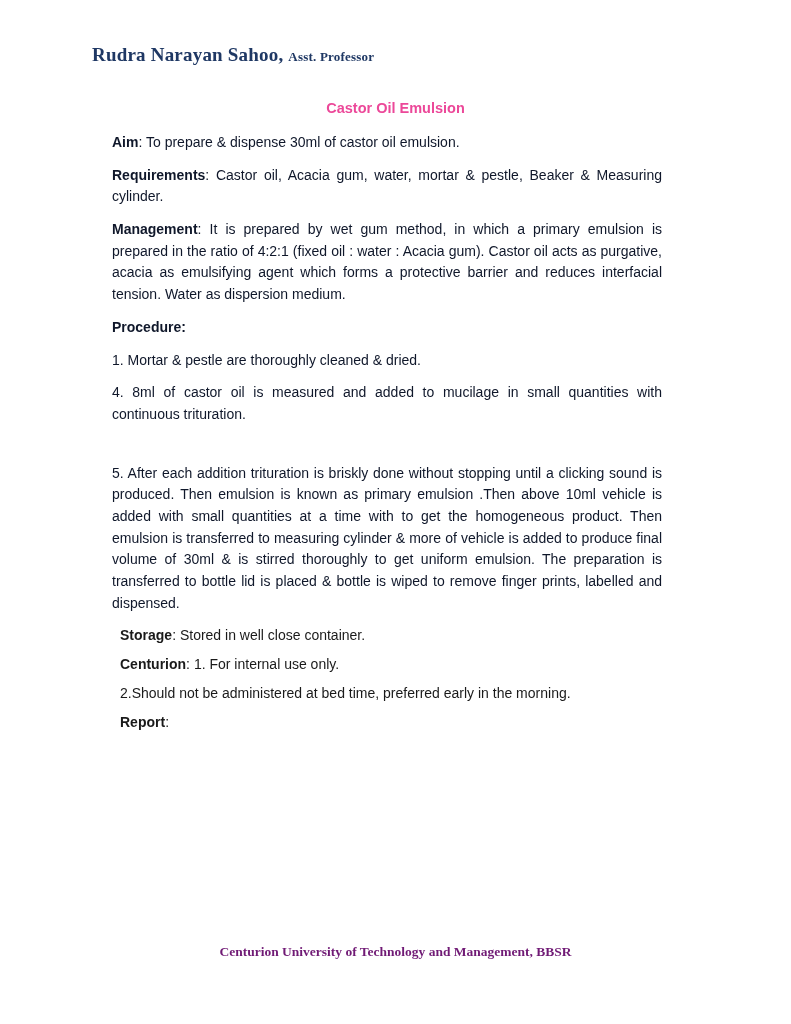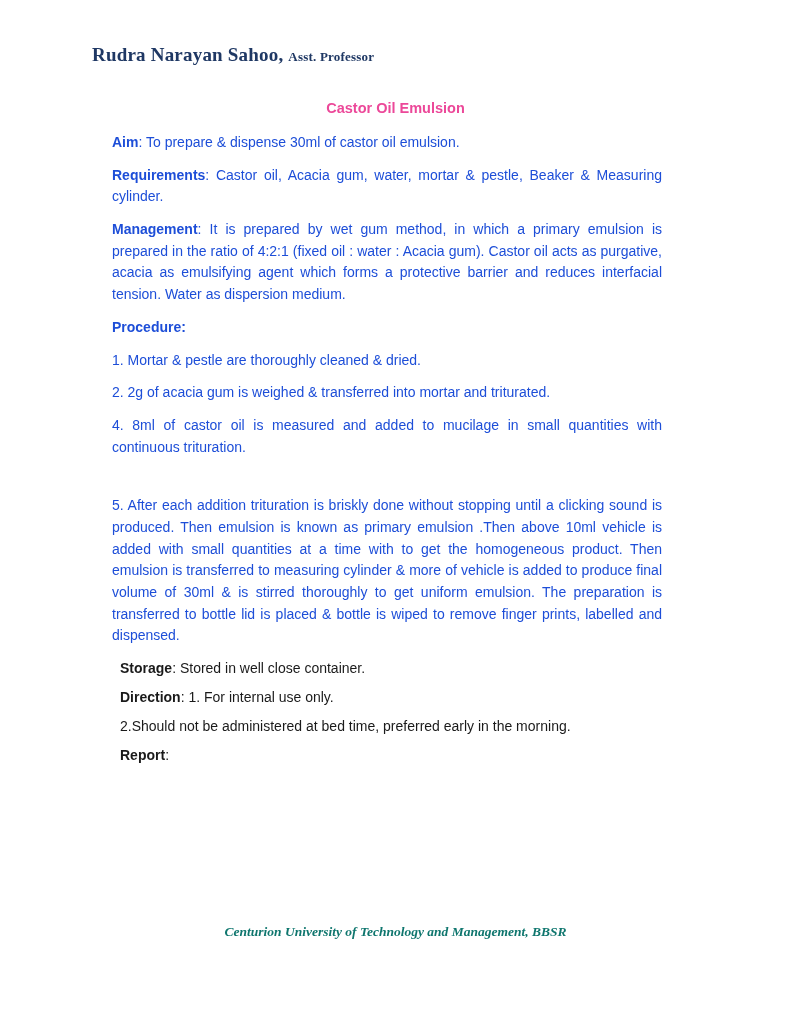--- a/index.html
+++ b/index.html
@@ -56,21 +56,21 @@
   .content {
     position: absolute;
     left: 112px;
     top: 132px;
     width: 550px;
   }
 
   .para {
     font-size: 14px;
     line-height: 1.55;
-    color: #1d4ed8;
+    color: #0f172a;
     margin: 0 0 11px 0;
     text-align: justify;
   }
   .para.nojust { text-align: left; }
   .para b, .lbl {
     font-weight: bold;
   }
 
   .gap-big { height: 26px; }
 
@@ -79,28 +79,27 @@
   }
   .tail .line {
     font-size: 14px;
     line-height: 1.5;
     margin: 8px;
   }
 
   .footer {
     position: absolute;
     left: 0;
-    top: 924px;
+    top: 944px;
     width: 791px;
     text-align: center;
     font-family: "Liberation Serif", serif;
-    font-style: italic;
     font-weight: bold;
     font-size: 13.5px;
-    color: #0f766e;
+    color: #701a75;
   }
 </style>
 </head>
 <body>
 
 <div class="page">
 
   <div class="header-name">
     <span>Rudra Narayan Sahoo,</span>
     <span class="role">Asst. Professor</span>
@@ -120,33 +119,32 @@
 
     <p class="para">
       <b class="lbl">Management</b><span>: It is prepared by wet gum method, in which a primary emulsion is prepared in the ratio of 4:2:1 (fixed oil : water : Acacia gum). Castor oil acts as purgative, acacia as emulsifying agent which forms a protective barrier and reduces interfacial tension.  Water as dispersion medium.</span>
     </p>
 
     <p class="para nojust">
       <b class="lbl">Procedure:</b>
     </p>
 
     <p class="para nojust">1. Mortar &amp; pestle are thoroughly cleaned &amp; dried.</p>
-    <p class="para nojust">2. 2g of acacia gum is weighed &amp; transferred into mortar and triturated.</p>
     <p class="para">4. 8ml of castor oil is measured and added to mucilage in small quantities with continuous trituration.</p>
 
     <div class="gap-big"></div>
 
     <p class="para">5. After each addition trituration is briskly done without stopping until a clicking sound is produced. Then emulsion is known as primary emulsion .Then above 10ml vehicle is added with small quantities at a time with to get the homogeneous product. Then emulsion is transferred to measuring cylinder &amp; more of vehicle is added to produce final volume of 30ml &amp; is stirred thoroughly to get uniform emulsion. The preparation is transferred to bottle lid is placed &amp; bottle is wiped to remove finger prints, labelled and dispensed.</p>
 
     <div class="tail">
       <p class="line">
         <b class="lbl">Storage</b><span>: Stored in well close container.</span>
       </p>
       <p class="line">
-        <b class="lbl">Direction</b><span>: 1. For internal use only.</span>
+        <b class="lbl">Centurion</b><span>: 1. For internal use only.</span>
       </p>
       <p class="line">2.Should not be administered at bed time, preferred early in the morning.</p>
       <p class="line">
         <b class="lbl">Report</b><span>:</span>
       </p>
     </div>
 
   </div>
 
   <div class="footer">Centurion University of Technology and Management, BBSR</div>

